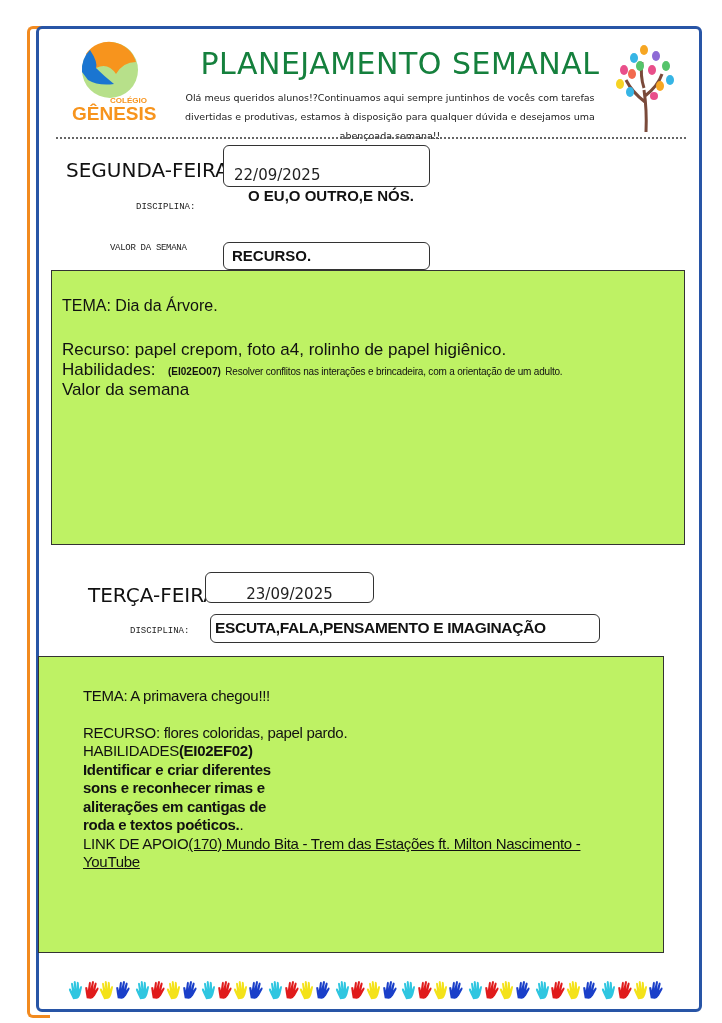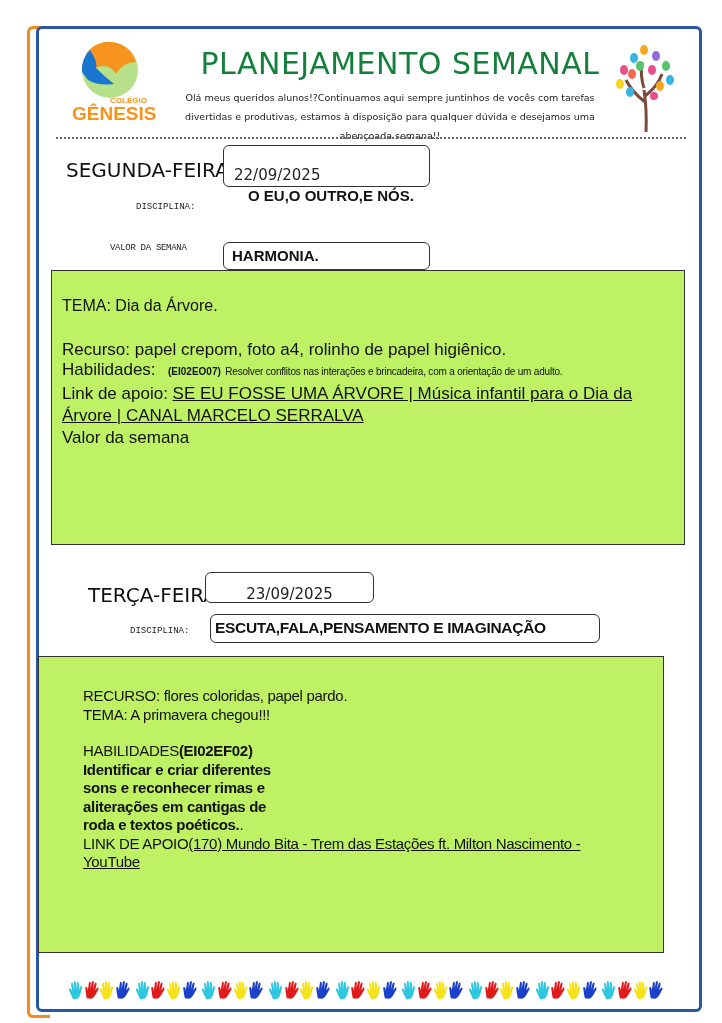--- a/index.html
+++ b/index.html
@@ -61,49 +61,46 @@
 <div class="abs dotted"></div>
 
 <div class="abs daylabel" style="left:66px;top:158px;">SEGUNDA-FEIRA</div>
 <div class="abs rbox datebox" style="left:223px;top:145px;width:207px;height:31px;padding:20px 10px;">
   <span>22/09/2025</span>
 </div>
 <div class="abs smalllabel" style="left:136px;top:202px;">DISCIPLINA:</div>
 <div class="abs" style="left:248px;top:187px;font-family:'Liberation Sans',sans-serif;font-weight:bold;font-size:15px;">O EU,O OUTRO,E NÓS.</div>
 <div class="abs smalllabel" style="left:110px;top:243px;letter-spacing:-0.3px;">VALOR DA SEMANA</div>
 <div class="abs rbox" style="left:223px;top:242px;width:207px;height:28px;padding:4px 8px;font-family:'Liberation Sans',sans-serif;font-weight:bold;font-size:15px;">
-  <span>HARMONIA.</span>
+  <span>RECURSO.</span>
 </div>
 
 <div class="abs content-box" style="left:51px;top:270px;width:634px;height:275px;padding:24px 10px;font-size:16px;line-height:22px;">
   <div style="margin-bottom:22px;">TEMA:  Dia da Árvore.</div>
   <div style="font-size:17px;"> Recurso: papel crepom, foto a4, rolinho de papel higiênico.</div>
   <div style="line-height:14px;margin-top:2px;">
     <span style="font-size:17px;">Habilidades:</span>
     <span style="font-size:10px;font-weight:bold;margin-left:8px;">(EI02EO07)</span>
     <span style="font-size:10px;letter-spacing:-0.2px;">Resolver conflitos nas interações e brincadeira, com  a orientação de um adulto.</span>
   </div>
-  <div style="font-size:17px;margin-top:4px;">
-    <span>Link de apoio: </span><a class="ul" style="color:#111;">SE EU FOSSE UMA ÁRVORE  | Música infantil para o Dia da Árvore | CANAL  MARCELO  SERRALVA</a>
-  </div>
   <div style="font-size:17px;">Valor da semana</div>
 </div>
 
 <div class="abs daylabel" style="left:88px;top:583px;">TERÇA-FEIRA</div>
 <div class="abs rbox datebox" style="left:205px;top:572px;width:169px;height:31px;padding:12px 0;text-align:center;">
   <span>23/09/2025</span>
 </div>
 <div class="abs smalllabel" style="left:130px;top:626px;">DISCIPLINA:</div>
 <div class="abs rbox" style="left:210px;top:614px;width:390px;height:29px;padding:4px 4px;font-family:'Liberation Sans',sans-serif;font-weight:bold;font-size:15.5px;letter-spacing:-0.3px;">
   <span>ESCUTA,FALA,PENSAMENTO E IMAGINAÇÃO</span>
 </div>
 
 <div class="abs content-box" style="left:38px;top:656px;width:626px;height:297px;padding:30px 44px;font-size:15px;line-height:18.5px;letter-spacing:-0.3px;">
+  <div style="margin-bottom:18px;">TEMA: A primavera chegou!!!</div>
   <div>RECURSO: flores coloridas, papel pardo.</div>
-  <div style="margin-bottom:18px;">TEMA: A primavera chegou!!!</div>
   <div>
     <span>HABILIDADES</span><b>(EI02EF02)</b>
   </div>
   <div style="font-weight:bold;">
     <div>Identificar e criar diferentes</div>
     <div>sons e reconhecer rimas e</div>
     <div>aliterações em cantigas de</div>
     <div><span>roda e textos poéticos.</span><span style="font-weight:normal">.</span></div>
   </div>
   <div>

